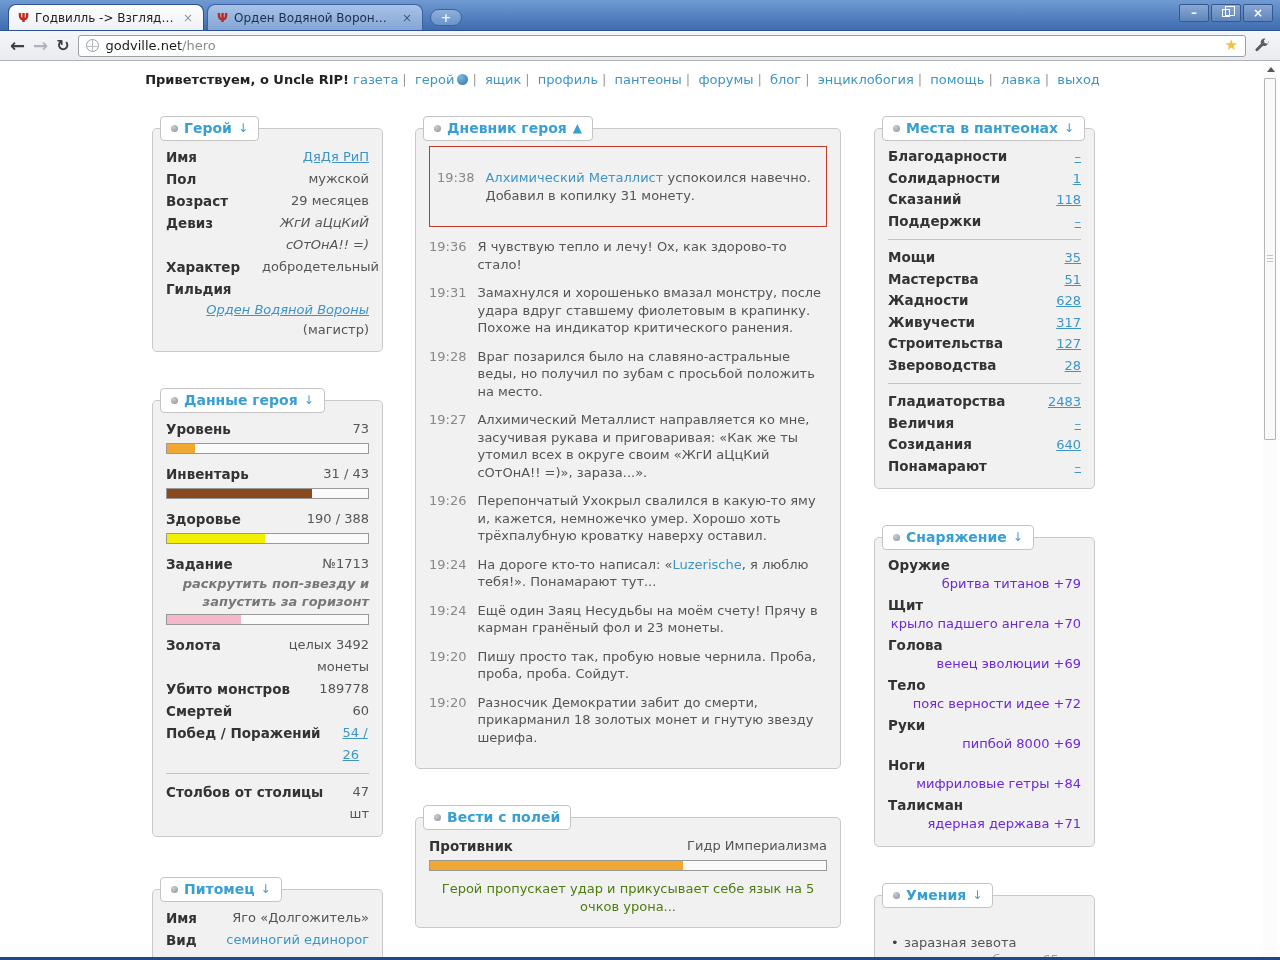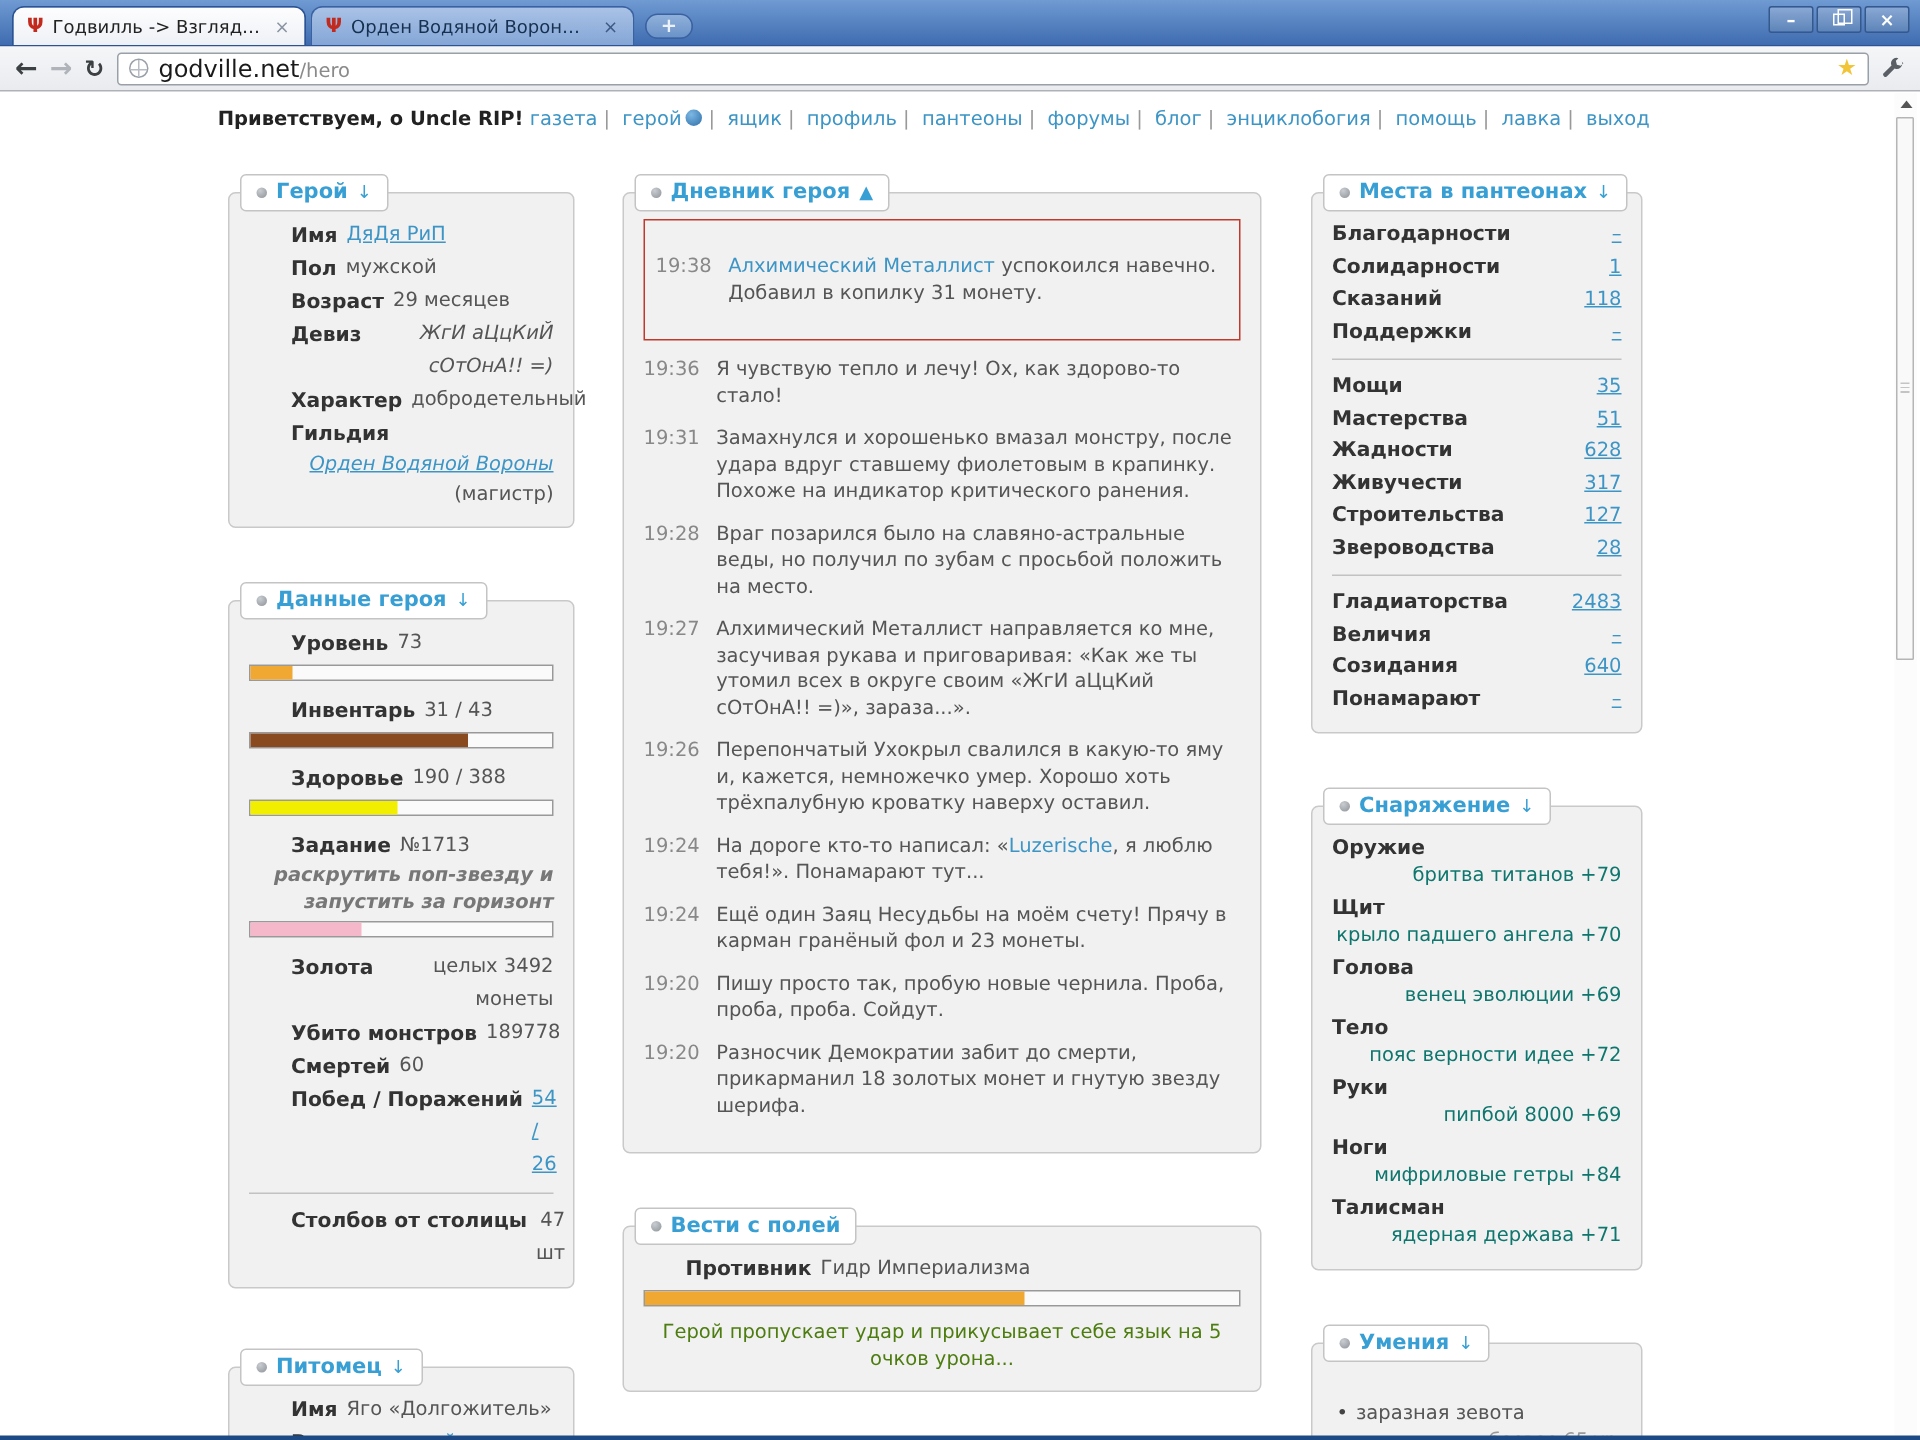--- a/index.html
+++ b/index.html
@@ -50,21 +50,21 @@
     background:linear-gradient(#f5f6f8,#e9ebef); border-bottom:1px solid #aeb2b8;
     display:flex; align-items:center; padding:0 10px; gap:8px;
   }
   .nav-arrow { font-size:18px; font-weight:bold; color:#3c4043; line-height:1; }
   .nav-arrow.disabled { color:#b0b4ba; }
   .reload-icon { font-size:16px; font-weight:bold; color:#3c4043; }
   .urlbar {
     flex:1; height:22px; background:#fff; border:1px solid #9aa0a8; border-radius:3px;
     display:flex; align-items:center; padding:0 7px; gap:7px;
   }
-  .url-host { color:#1a1a1a; font-size:16px; }
+  .url-host { color:#1a1a1a; font-size:13px; }
   .url-path { color:#8a8a8a; font-size:13px; }
   .star-icon { margin-left:auto; color:#f2c437; font-size:15px; line-height:1; }
   .globe-icon { width:13px; height:13px; border:1px solid #9aa0a8; border-radius:50%; position:relative; }
   .globe-icon::before { content:""; position:absolute; left:50%; top:0; bottom:0; width:1px; background:#b8bcc2; }
   .globe-icon::after { content:""; position:absolute; top:50%; left:0; right:0; height:1px; background:#b8bcc2; }
   .wrench-icon { color:#5a5f66; }
   
   .scrollbar { position:absolute; top:62px; right:2px; width:15px; bottom:3px; background:#fcfcfc; }
   .sb-up { height:15px; display:flex; align-items:center; justify-content:center; }
   .sb-up-tri { width:0; height:0; border-left:4px solid transparent; border-right:4px solid transparent; border-bottom:5px solid #555; }
@@ -87,21 +87,21 @@
   .col-right { width:221px; }
   
   .box { position:relative; background:#f1f1f2; border:1px solid #c9c9c9; border-radius:5px;
     padding:17px 13px 11px; margin-top:48px; }
   .box.first { margin-top:0; }
   .box-tab { position:absolute; top:-13px; left:7px; background:#fff; border:1px solid #c4c4c4;
     border-radius:4px; padding:3px 10px 4px; display:flex; align-items:center; gap:6px; white-space:nowrap; }
   .box-dot { width:7px; height:7px; border-radius:50%; background:radial-gradient(circle at 35% 30%, #c9cdd2, #8d9298); }
   .box-title { font-weight:bold; font-size:14px; color:#389fd4; }
   .box-arrow { color:#389fd4; font-size:12px; }
-  .row { display:flex; justify-content:flex-start; line-height:22px; gap:6px;margin-left:28px; }
+  .row { display:flex; justify-content:space-between; line-height:22px; gap:22px; }
   .lbl { font-weight:bold; color:#333; font-size:13.5px; white-space:nowrap; }
   .val { color:#555; text-align:right; }
   a.vlink { color:#3d95c5; text-decoration:underline; }
   a.plain { color:#3d95c5; text-decoration:none; }
   .italic { font-style:italic; }
   .right { text-align:right; }
   .divider { border-top:1px solid #c2c2c2; margin:7px 0; }
   
   .bar { height:11px; border:1px solid #999; background:#fafafa; margin:3px 0 9px; }
   .bar-fill { height:100%; }
@@ -114,21 +114,21 @@
   .d-entry { display:flex; gap:11px; margin-bottom:11px; line-height:17.5px; }
   .d-time { color:#888; min-width:37px; }
   .d-text { color:#555; flex:1; }
   .hl { border:1px solid #c0392b; padding:22px 7px; margin:0 0 11px; }
   .hl .d-entry { margin-bottom:0; }
   a.ilink { color:#3d95c5; text-decoration:none; }
   
   .battle-log { color:#4d7c0f; text-align:center; line-height:18px; margin-top:4px; }
   
   .eq-slot { font-weight:bold; color:#333; font-size:13.5px; line-height:20px; }
-  .eq-item { color:#0f766e; text-align:right; line-height:17px; margin-bottom:3px; }
+  .eq-item { color:#6d28d9; text-align:right; line-height:17px; margin-bottom:3px; }
   
   .blist { list-style:none; margin-top:20px; }
   .blist li { padding-left:16px; position:relative; line-height:19px; color:#555; }
   .blist li::before { content:"•"; position:absolute; left:3px; color:#444; }
   .skill-lvl { font-style:italic; color:#999; text-align:right; line-height:16px; margin-bottom:4px; font-size:12.5px; }
   .pant-row { display:flex; justify-content:space-between; line-height:21.5px; }
 </style>
 </head>
 <body>
 

